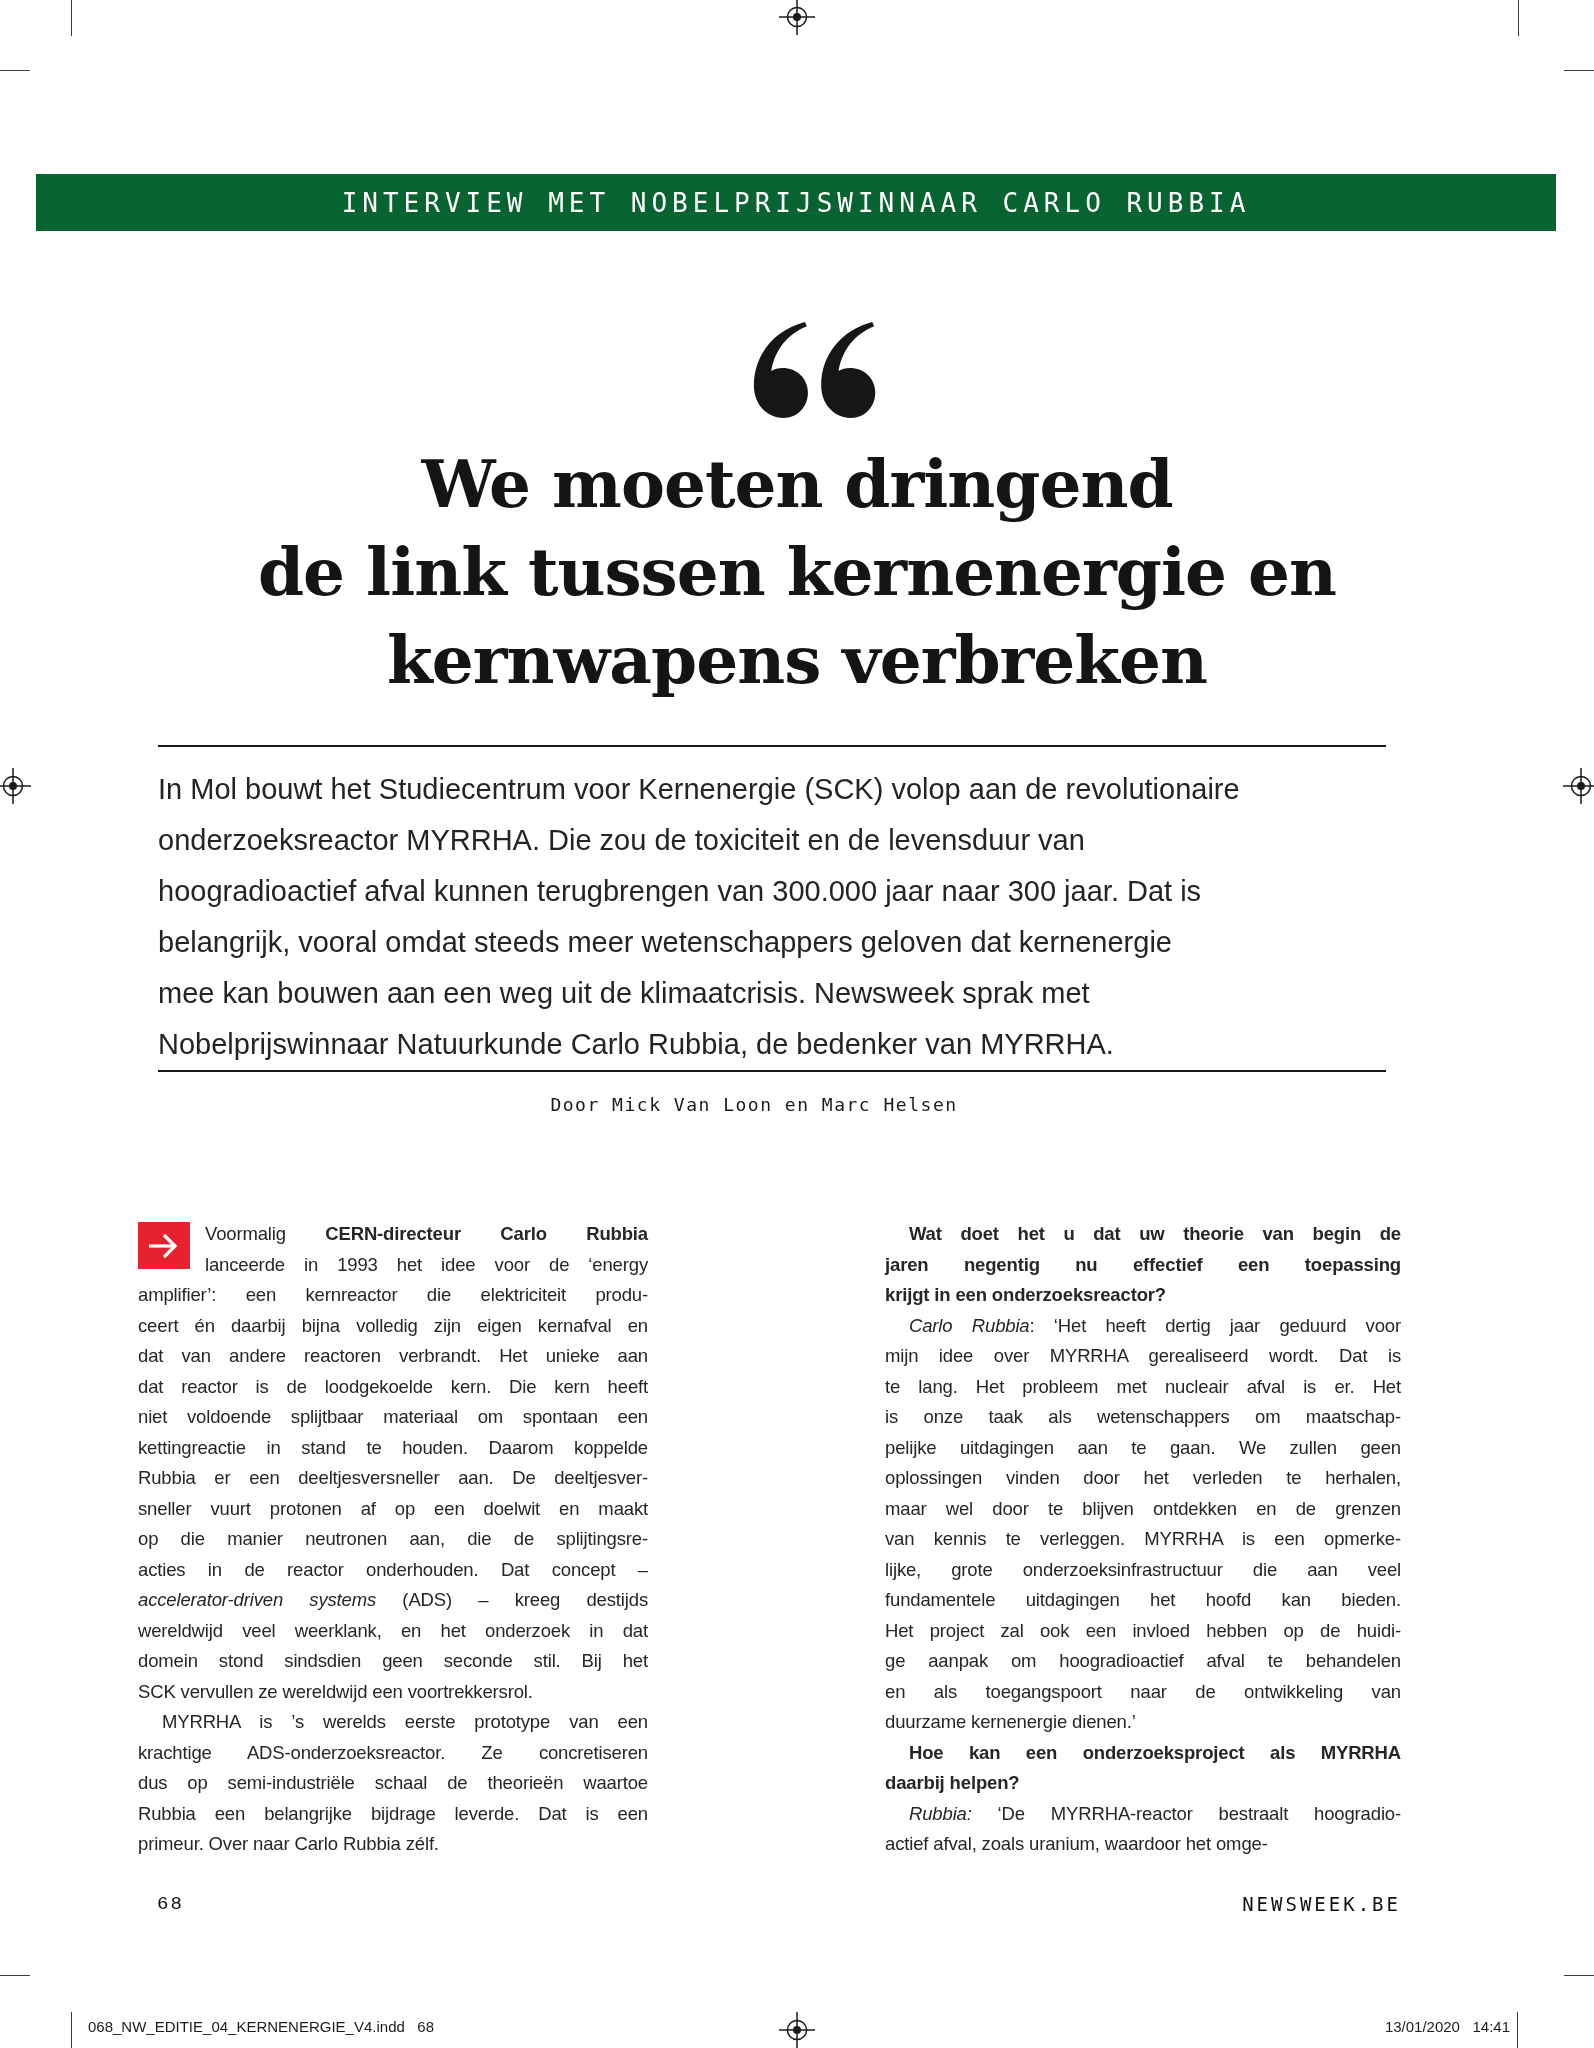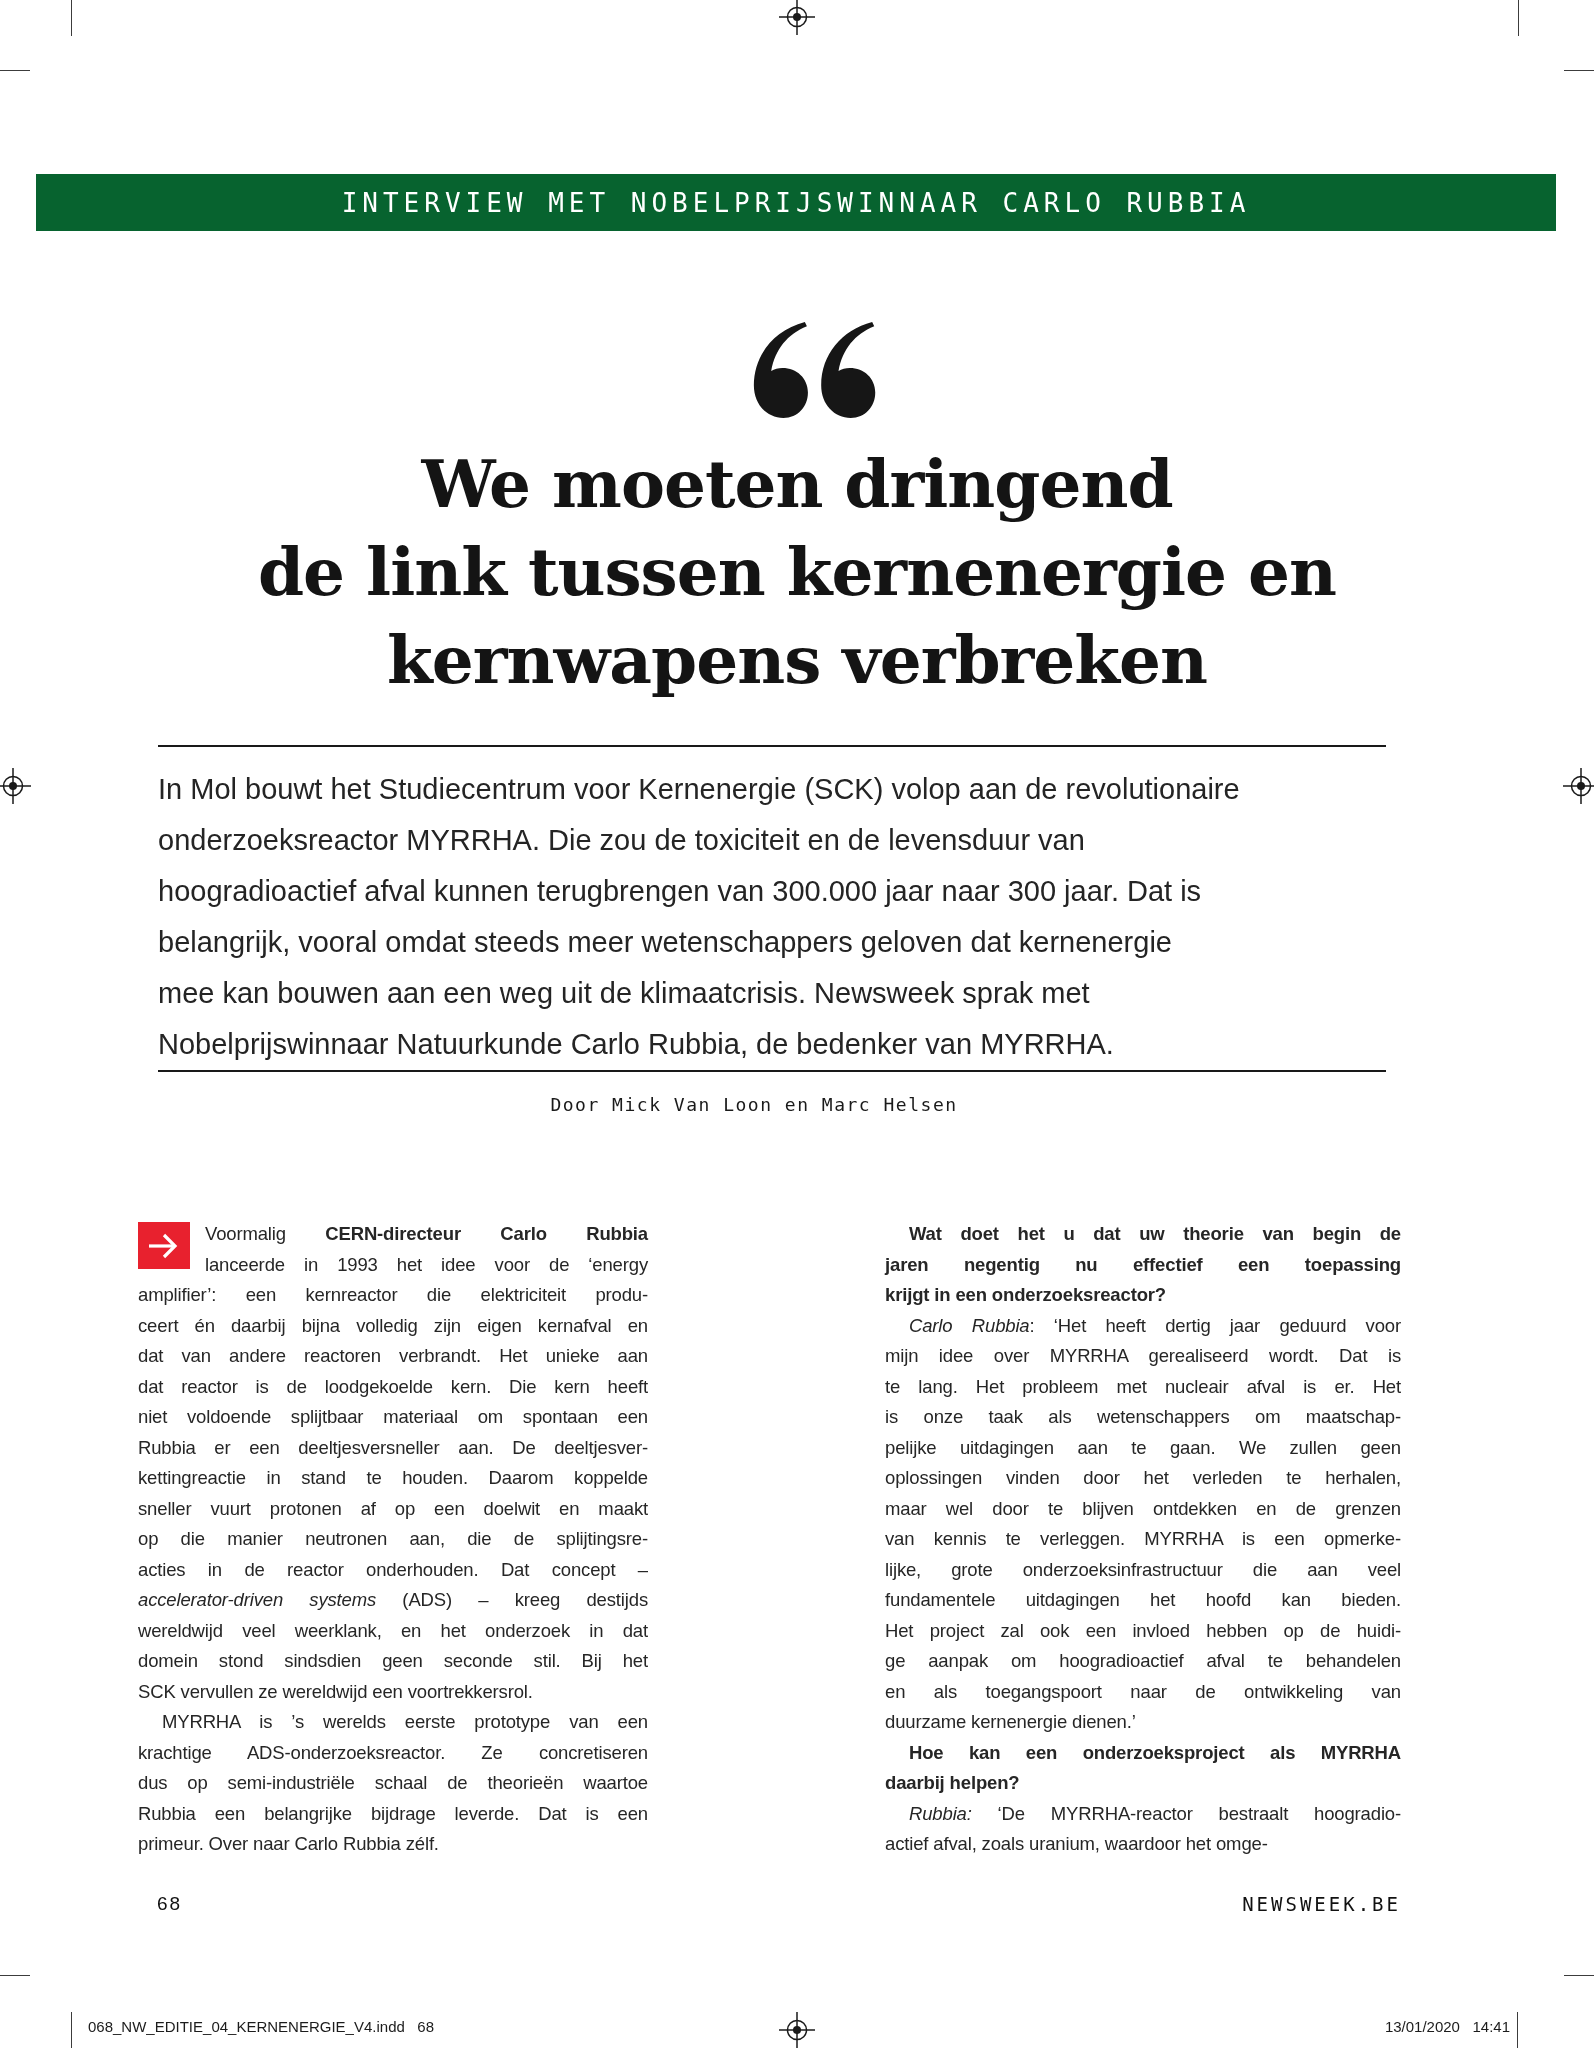--- a/index.html
+++ b/index.html
@@ -44,21 +44,21 @@
   .para.q{font-weight:bold;}
   .ln{min-height:30.5px;}
   .ln.full{text-align:justify;text-align-last:justify;}
   .ln.ind{text-indent:24px;}
   .b{font-weight:bold;}
   .i{font-style:italic;}
   .arrow-box{float:left;width:52px;height:47px;margin:3px 15px 11px 0;
              display:flex;align-items:center;justify-content:center;background:#e8212e;}
 
   
-  .pageno{position:absolute;left:157px;top:1893px;font-family:Liberation Sans, sans-serif;
+  .pageno{position:absolute;left:157px;top:1893px;font-family:Liberation Mono, monospace;
           font-size:19px;letter-spacing:2px;color:#111;}
   .site{position:absolute;left:885px;top:1893px;width:516px;text-align:right;
         font-family:"DejaVu Sans Mono",monospace;font-size:19px;letter-spacing:3px;color:#111;}
 
   
   .printinfo{position:absolute;top:2018px;font-size:15px;color:#1c1c1c;white-space:pre;}
   .printinfo-file{left:88px;}
   .printinfo-dt{left:885px;width:625px;text-align:right;}
 </style>
 </head>
@@ -146,22 +146,22 @@
             <polyline points="18 4 29 15 18 26"></polyline>
           </svg>
         </span>
         <div class="ln full"><span>Voormalig </span><span class="b">CERN-directeur Carlo Rubbia</span></div>
         <div class="ln full"><span>lanceerde in 1993 het idee voor de ‘energy</span></div>
         <div class="ln full"><span>amplifier’: een kernreactor die elektriciteit produ-</span></div>
         <div class="ln full"><span>ceert én daarbij bijna volledig zijn eigen kernafval en</span></div>
         <div class="ln full"><span>dat van andere reactoren verbrandt. Het unieke aan</span></div>
         <div class="ln full"><span>dat reactor is de loodgekoelde kern. Die kern heeft</span></div>
         <div class="ln full"><span>niet voldoende splijtbaar materiaal om spontaan een</span></div>
+        <div class="ln full"><span>kettingreactie in stand te houden. Daarom koppelde</span></div>
         <div class="ln full"><span>Rubbia er een deeltjesversneller aan. De deeltjesver-</span></div>
-        <div class="ln full"><span>kettingreactie in stand te houden. Daarom koppelde</span></div>
         <div class="ln full"><span>sneller vuurt protonen af op een doelwit en maakt</span></div>
         <div class="ln full"><span>op die manier neutronen aan, die de splijtingsre-</span></div>
         <div class="ln full"><span>acties in de reactor onderhouden. Dat concept –</span></div>
         <div class="ln full"><span class="i">accelerator-driven systems</span><span> (ADS) – kreeg destijds</span></div>
         <div class="ln full"><span>wereldwijd veel weerklank, en het onderzoek in dat</span></div>
         <div class="ln full"><span>domein stond sindsdien geen seconde stil. Bij het</span></div>
         <div class="ln"><span>SCK vervullen ze wereldwijd een voortrekkersrol.</span></div>
       </div>
       <div class="para">
         <div class="ln full ind"><span>MYRRHA is ’s werelds eerste prototype van een</span></div>

